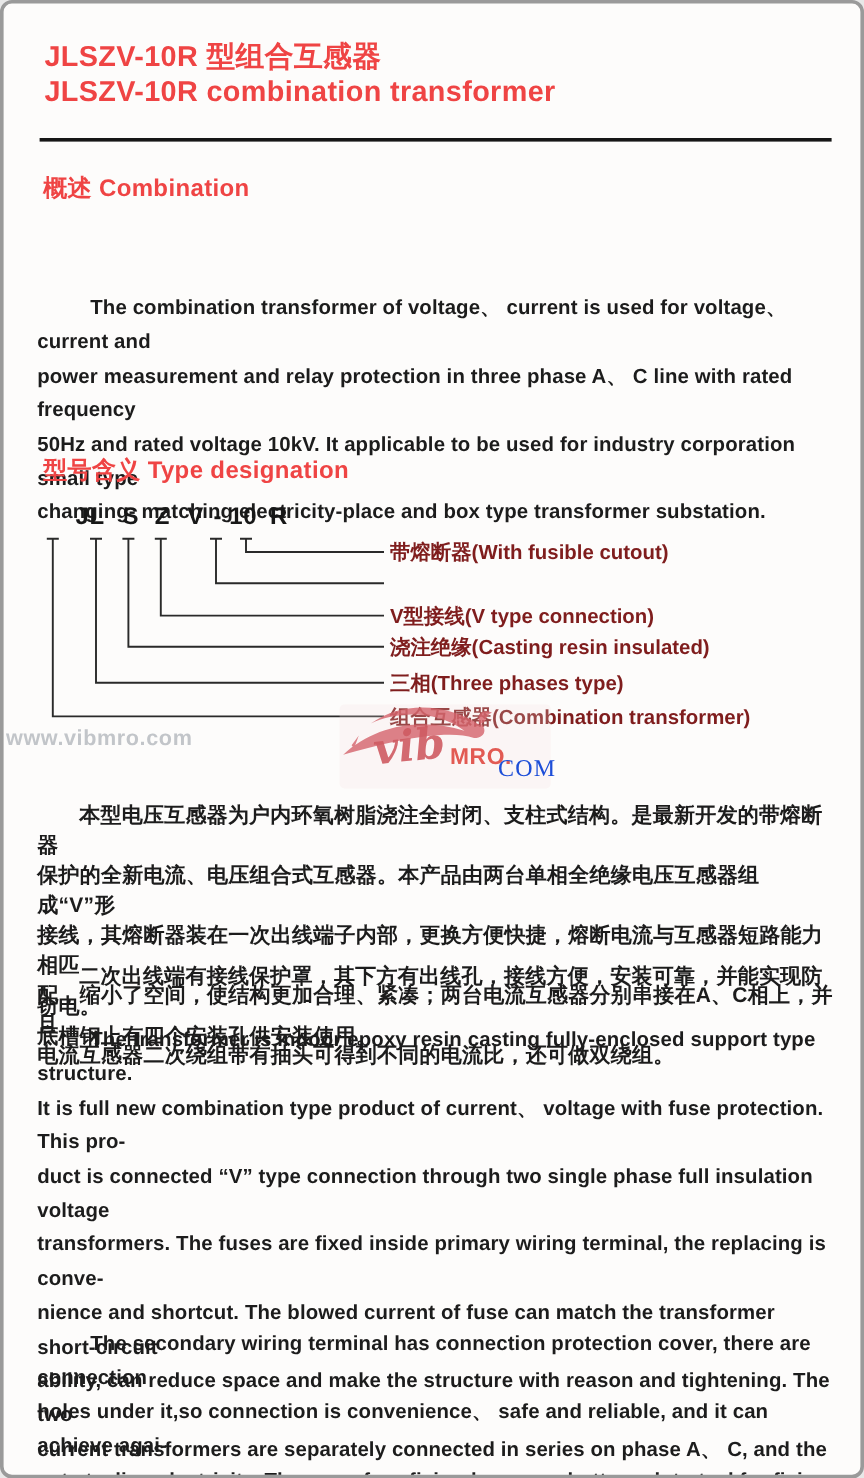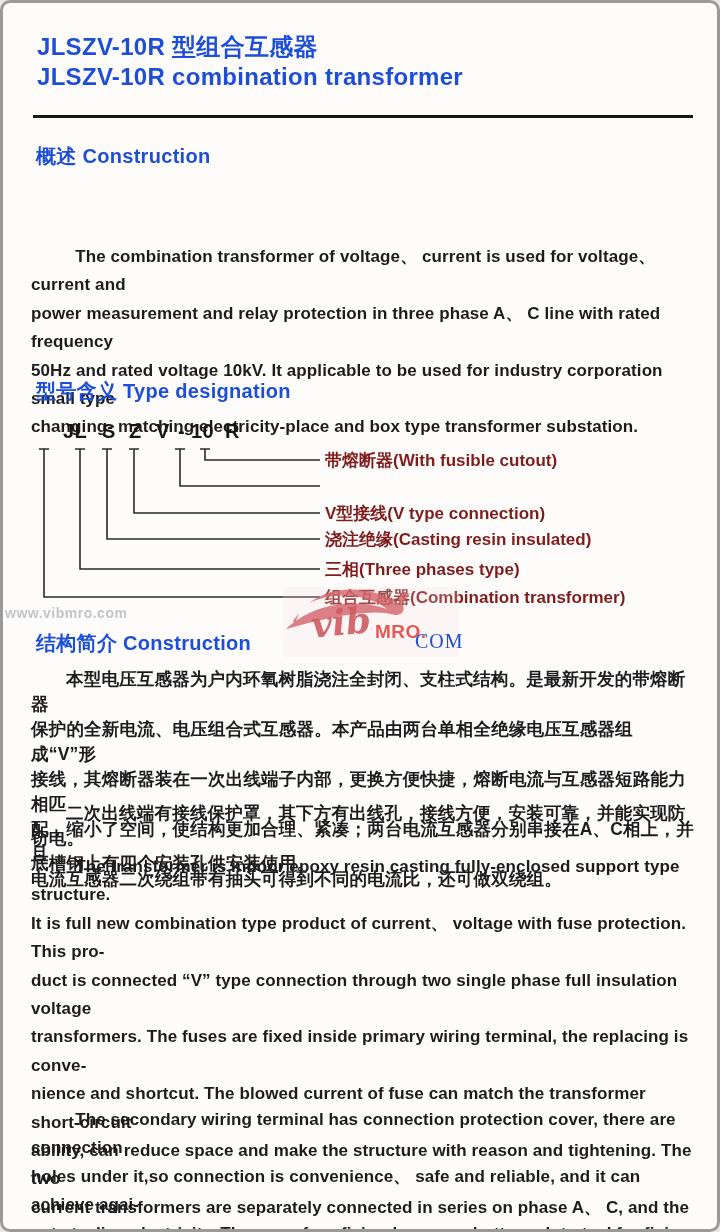--- a/index.html
+++ b/index.html
@@ -8,21 +8,21 @@
     position:relative;
     width:720px; height:1232px;
     background:#fdfcfb;
     border:3px solid #9a9a9a;
     border-radius:10px;
     overflow:hidden;
     font-family:"Liberation Sans","DejaVu Sans",sans-serif;
     color:#1c1c1c;
   }
   .abs { position:absolute; }
-  .red { color:#1d4ed8; }
+  .red { color:#ef4444; }
   .title-line {
     left:34px; font-size:24px; font-weight:bold; letter-spacing:0.3px;
     white-space:nowrap;
   }
   .rule {
     left:30px; top:112px; width:660px; height:3px; background:#161616;
   }
   .sec-heading {
     left:33px; font-size:20px; font-weight:bold; white-space:nowrap;
     letter-spacing:0.3px;
@@ -40,21 +40,21 @@
   .code-part {
     position:absolute; top:417px; font-size:20px; font-weight:bold;
     color:#171717; letter-spacing:0.5px;margin-left:28px;
   }
   .diagram-svg { left:0; top:440px; }
   .diag-label {
     left:322px; font-size:17px; font-weight:bold; white-space:nowrap;
     color:#7f1d1d;
   }
   .wm-url {
-    left:2px; top:602px; font-size:14px; color:#c2c5c9; font-weight:600;
+    left:2px; top:602px; font-size:18px; color:#c2c5c9; font-weight:600;
     letter-spacing:0.5px;
   }
   .logo {
     left:280px; top:584px; width:176px; height:70px;
     background:rgba(246,222,222,0.22); border-radius:4px;
   }
   .logo-script {
     position:absolute; left:28px; top:14px;
     font-family:"DejaVu Serif","Liberation Serif",serif;
     font-style:italic; font-weight:bold; font-size:36px; color:#cf5b62;
@@ -73,21 +73,21 @@
 </head>
 <body>
 
 <div class="page">
 
   <div class="abs title-line red" style="top:28px">JLSZV-10R 型组合互感器</div>
   <div class="abs title-line red" style="top:60px">JLSZV-10R combination transformer</div>
 
   <div class="abs rule"></div>
 
-  <div class="abs sec-heading red" style="top:140px">概述  Construction</div>
+  <div class="abs sec-heading red" style="top:140px">概述  Combination</div>
   <div class="abs body-en" style="top:240px">The combination transformer of voltage、 current is used for voltage、 current and
 power measurement and relay protection in three phase A、 C line with rated frequency
 50Hz and rated voltage 10kV. It applicable to be used for industry corporation small type
 changing- matching electricity-place and box type transformer substation.</div>
 
   <div class="abs sec-heading red" style="top:375px">型号含义  Type designation</div>
 
   <span class="code-part" style="left:32px">JL</span>
   <span class="code-part" style="left:71px">S</span>
   <span class="code-part" style="left:98px">Z</span>
@@ -120,21 +120,20 @@
       <g fill="#d5646c" opacity="0.8">
         <path d="M3 42 C28 18 68 10 104 22 C80 4 46 6 26 16 C56 -6 96 2 118 18 C112 9 119 3 127 7 C121 9 123 15 118 16 C123 21 121 28 112 28 C88 20 38 32 3 42 Z"></path>
         <path d="M10 34 L16 26 L13 34 L21 31 L13 38 Z"></path>
       </g>
     </svg>
     <span class="logo-script">vib</span>
     <span class="logo-mro">MRO.</span>
     <span class="logo-com">COM</span>
   </div>
 
-  <div class="abs sec-heading red" style="top:627px">结构简介  Construction</div>
   <div class="abs body-zh" style="top:664px">本型电压互感器为户内环氧树脂浇注全封闭、支柱式结构。是最新开发的带熔断器
 保护的全新电流、电压组合式互感器。本产品由两台单相全绝缘电压互感器组成“V”形
 接线，其熔断器装在一次出线端子内部，更换方便快捷，熔断电流与互感器短路能力相匹
 配，缩小了空间，使结构更加合理、紧凑；两台电流互感器分别串接在A、C相上，并且
 电流互感器二次绕组带有抽头可得到不同的电流比，还可做双绕组。</div>
   <div class="abs body-zh" style="top:798px">二次出线端有接线保护罩，其下方有出线孔，接线方便，安装可靠，并能实现防窃电。
 底槽钢上有四个安装孔供安装使用。</div>
   <div class="abs body-en" style="top:850px">The transformer is indoor epoxy resin casting fully-enclosed support type structure.
 It is full new combination type product of current、 voltage with fuse protection. This pro-
 duct is connected “V” type connection through two single phase full insulation voltage

